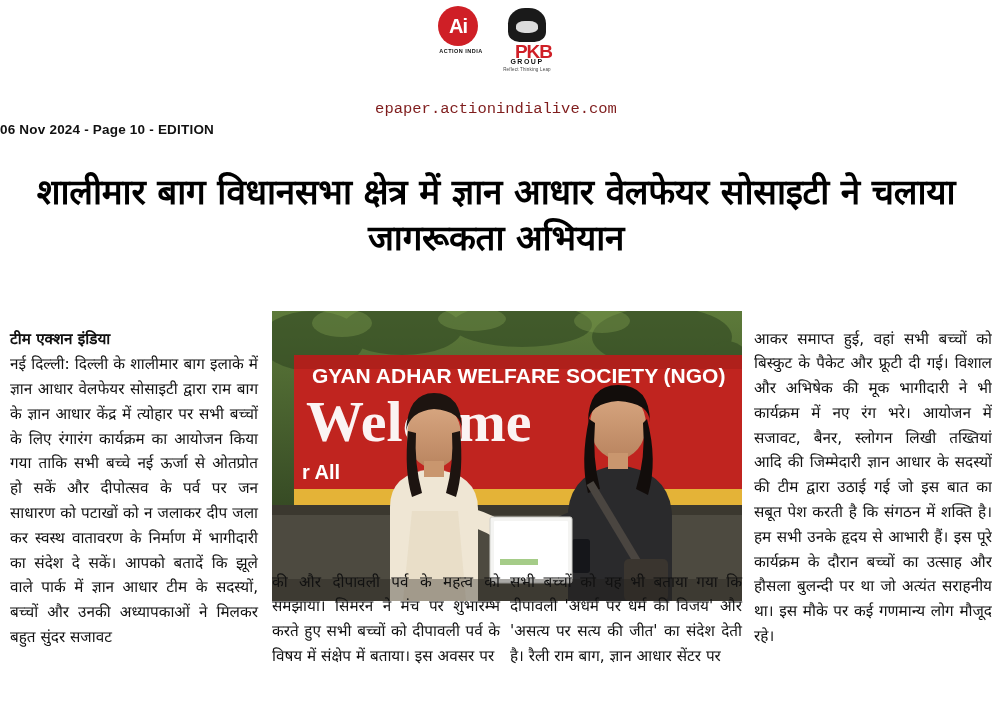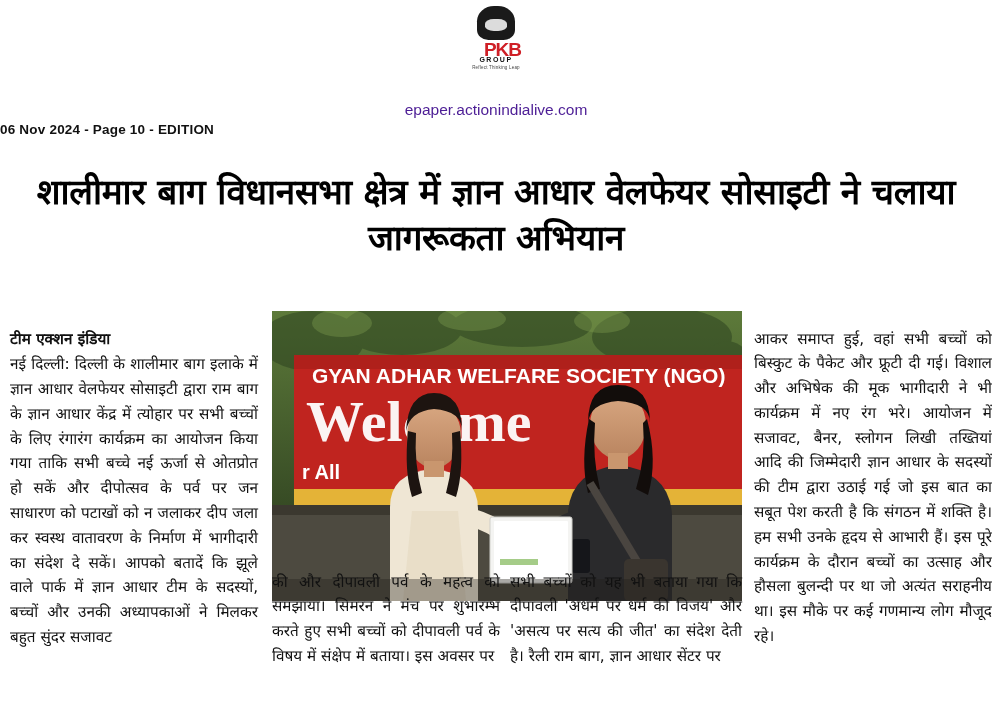--- a/index.html
+++ b/index.html
@@ -123,24 +123,24 @@
     text-align: center;
     font-size: 4.5px;
     color: #444;
     letter-spacing: 0.2px;
   }
 
   
   .siteline {
     text-align: center;
     font-size: 15.5px;
-    color: #4c1d95;
+    color: #7f1d1d;
     margin-top: 2px;
     line-height: 1.5;
-    font-family: Liberation Sans, sans-serif;
+    font-family: Liberation Mono, monospace;
   }
   .dateline {
     text-align: left;
     font-size: 13.5px;
     color: #111;
     font-weight: bold;
     margin-top: 1px;
     letter-spacing: 0.2px;
   }
 
@@ -209,20 +209,24 @@
   .cap-col-1 { left: 262px; width: 228px; }
   .cap-col-2 { left: 500px; width: 232px; }
 </style>
 </head>
 <body>
 
 <div class="page">
 
   <div class="masthead">
     <div class="masthead-inner">
+      <div class="logo-left">
+        <div class="circle">Ai</div>
+        <div class="sub">ACTION INDIA</div>
+      </div>
       <div class="logo-right">
         <div class="face"></div>
         <div class="pkb">PKB</div>
         <div class="grp">GROUP</div>
         <div class="tag">Reflect Thinking Leap</div>
       </div>
     </div>
   </div>
 
   <div class="siteline">epaper.actionindialive.com</div>

